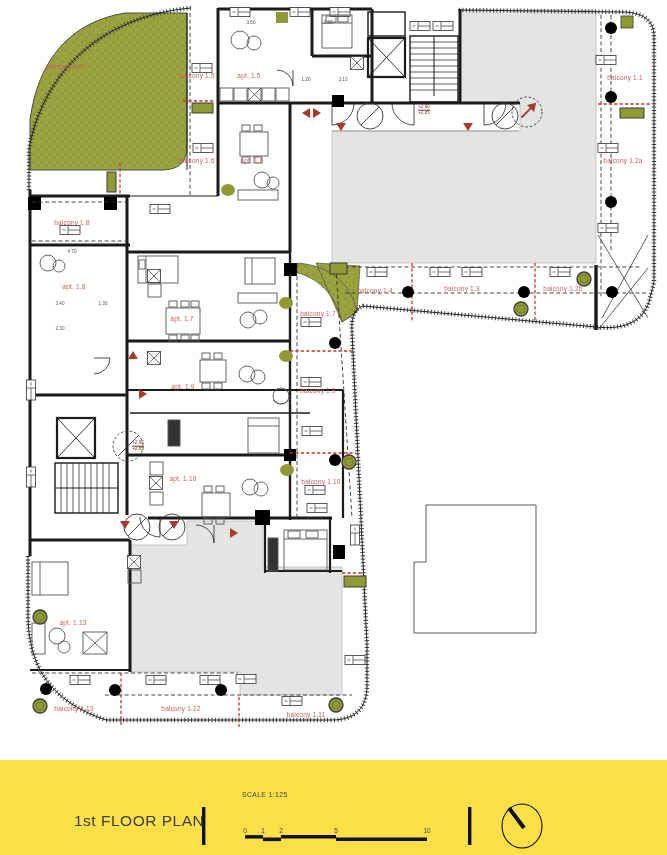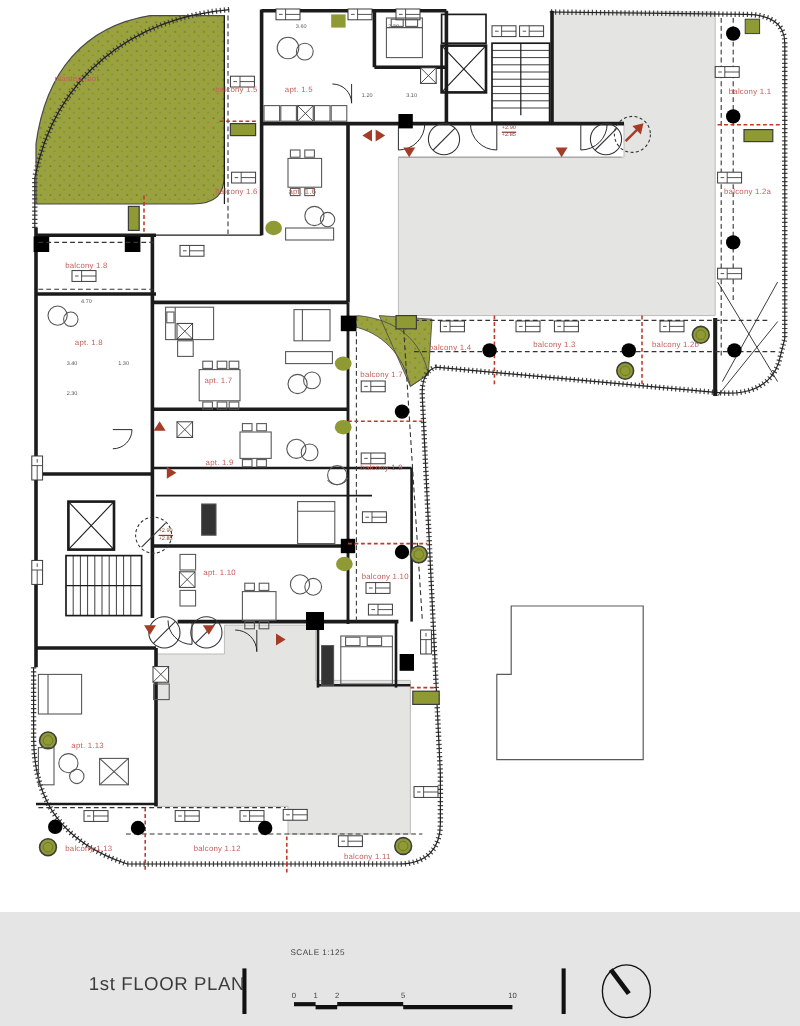--- a/index.html
+++ b/index.html
@@ -1,16 +1,16 @@
 <!DOCTYPE html>
 <html><head>
 <meta charset="utf-8">
 <style>
   html,body{margin:0;padding:0;background:#fff;}
-  .stage{position:relative;width:667px;height:855px;background:#e5e5e5;
+  .stage{position:relative;width:667px;height:855px;background:#fde047;
          font-family:"Liberation Sans",sans-serif;overflow:hidden;}
   svg.plan{position:absolute;left:0;top:0;}
   .label-layer{position:absolute;left:0;top:0;width:667px;height:855px;pointer-events:none;}
   .plan-label{position:absolute;transform:translate(-50%,-50%);font-size:6.5px;
               color:#c4605c;white-space:nowrap;letter-spacing:.2px;}
   .dim-label{position:absolute;transform:translate(-50%,-50%);font-size:4.6px;color:#555;
              white-space:nowrap;}
   .level-marker{position:absolute;transform:translate(-50%,-50%);font-size:4.6px;color:#8a3b2f;
                 line-height:1.05;text-align:left;}
   .level-marker .l1{border-bottom:.5px solid #8a3b2f;display:inline-block;}

